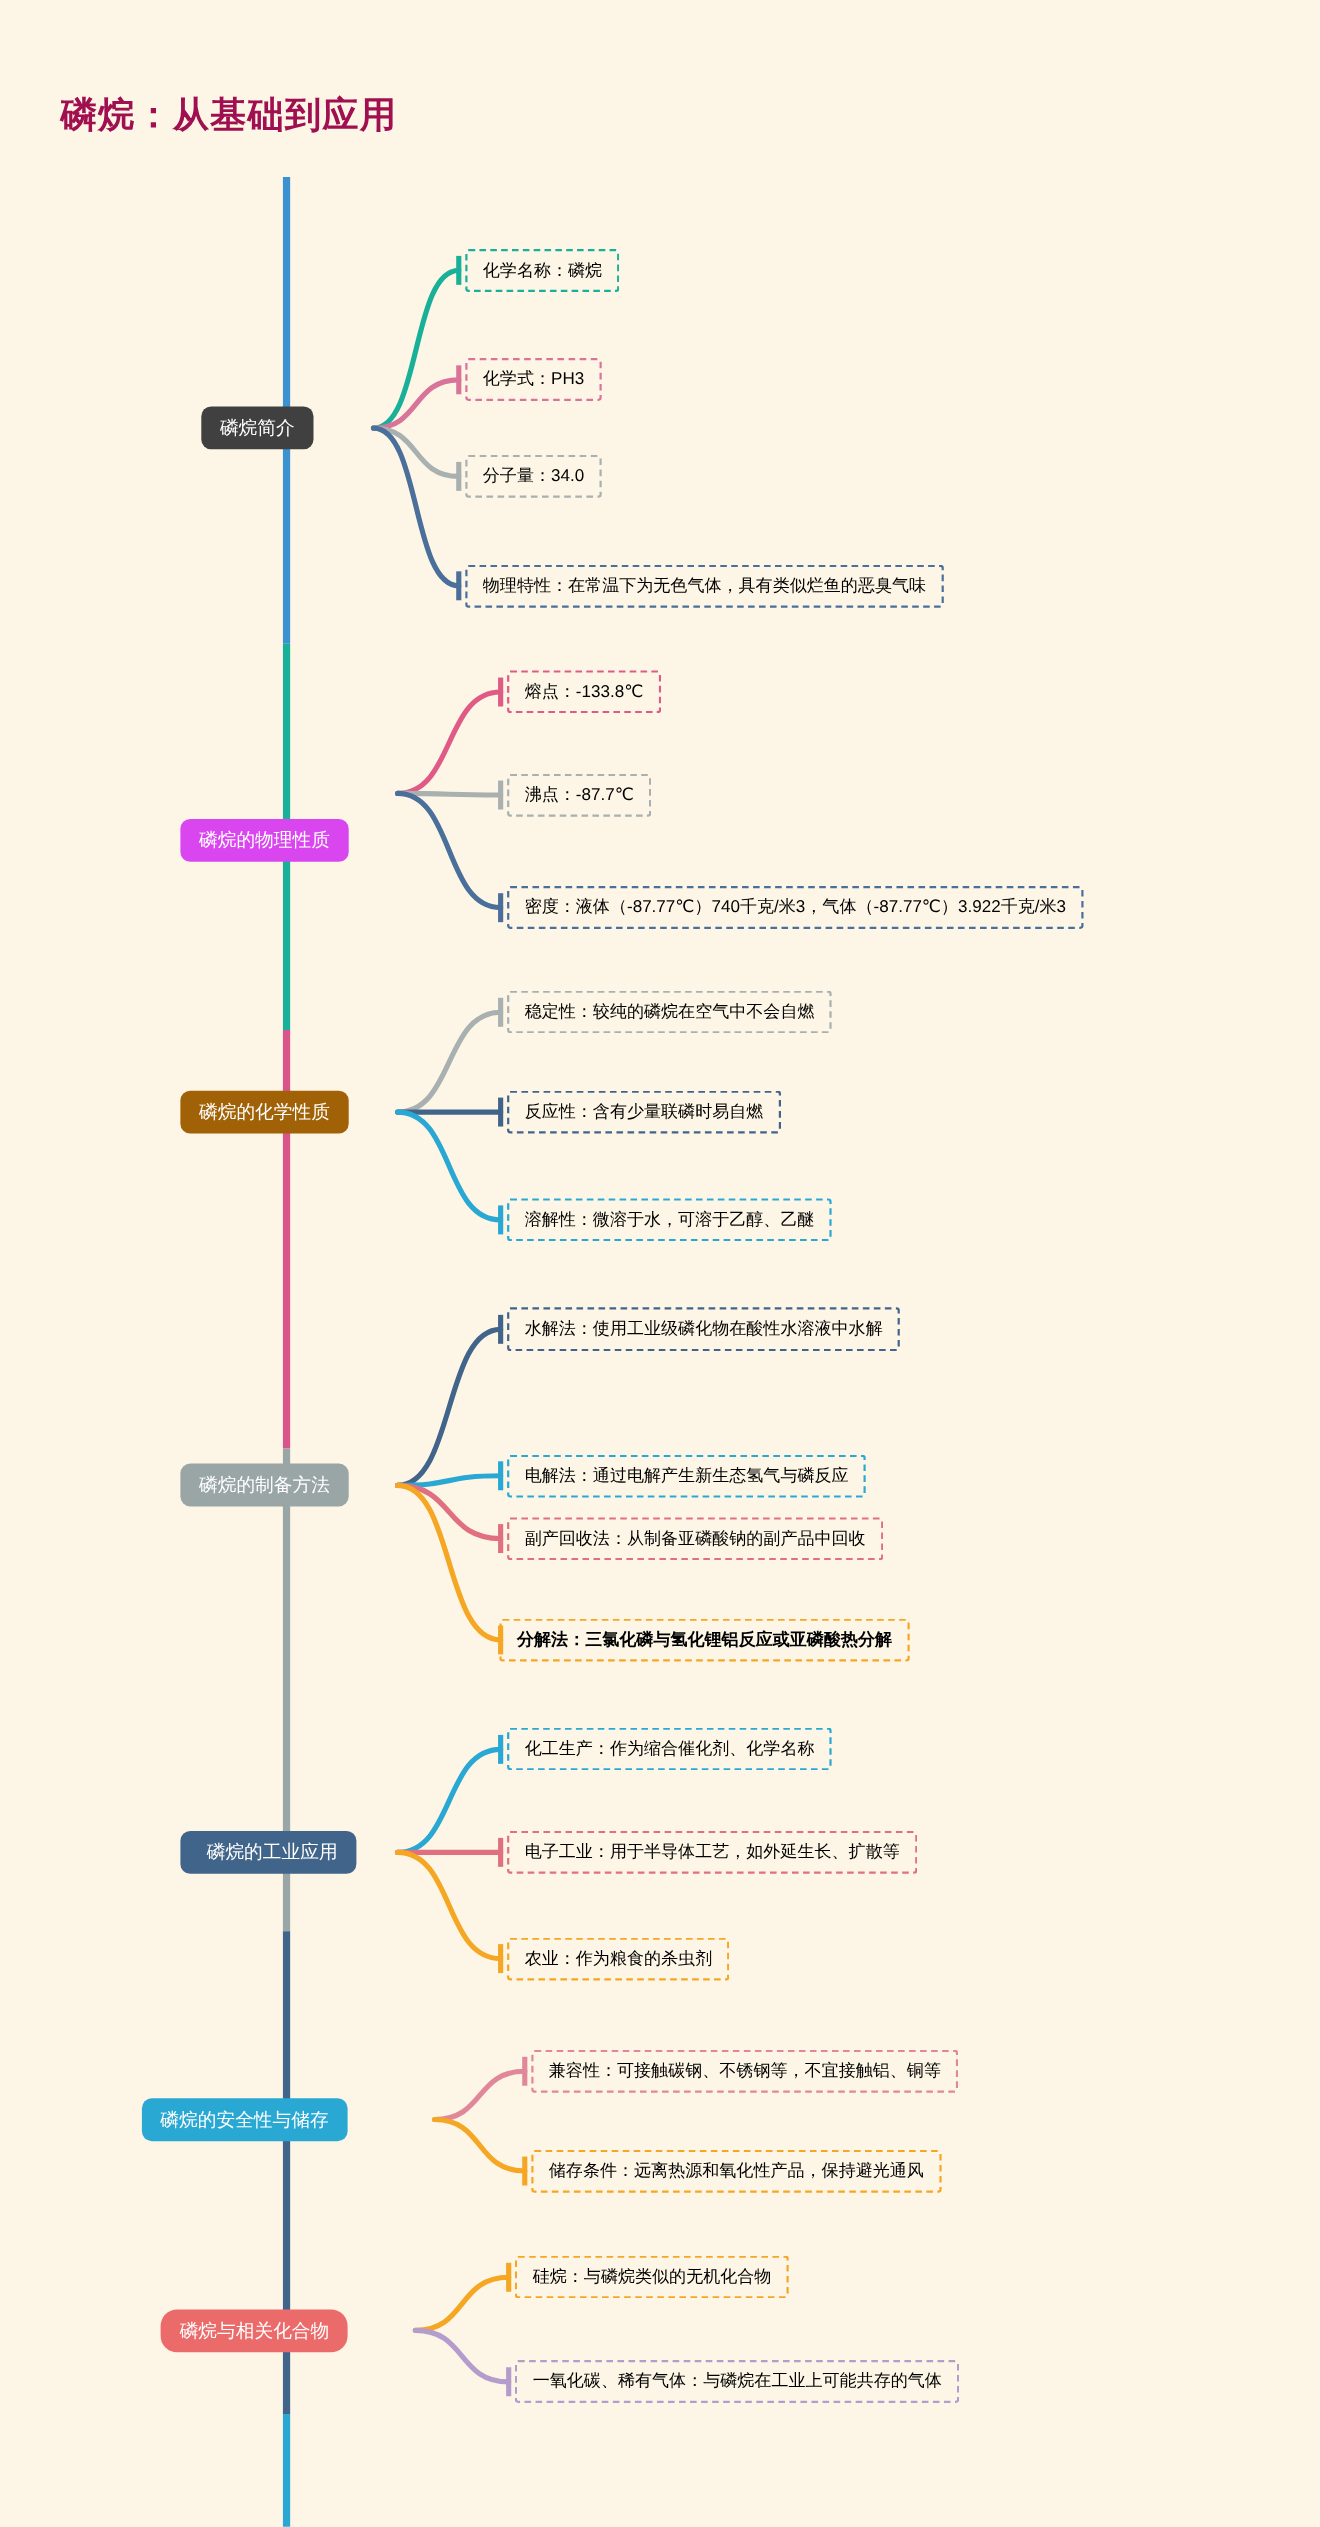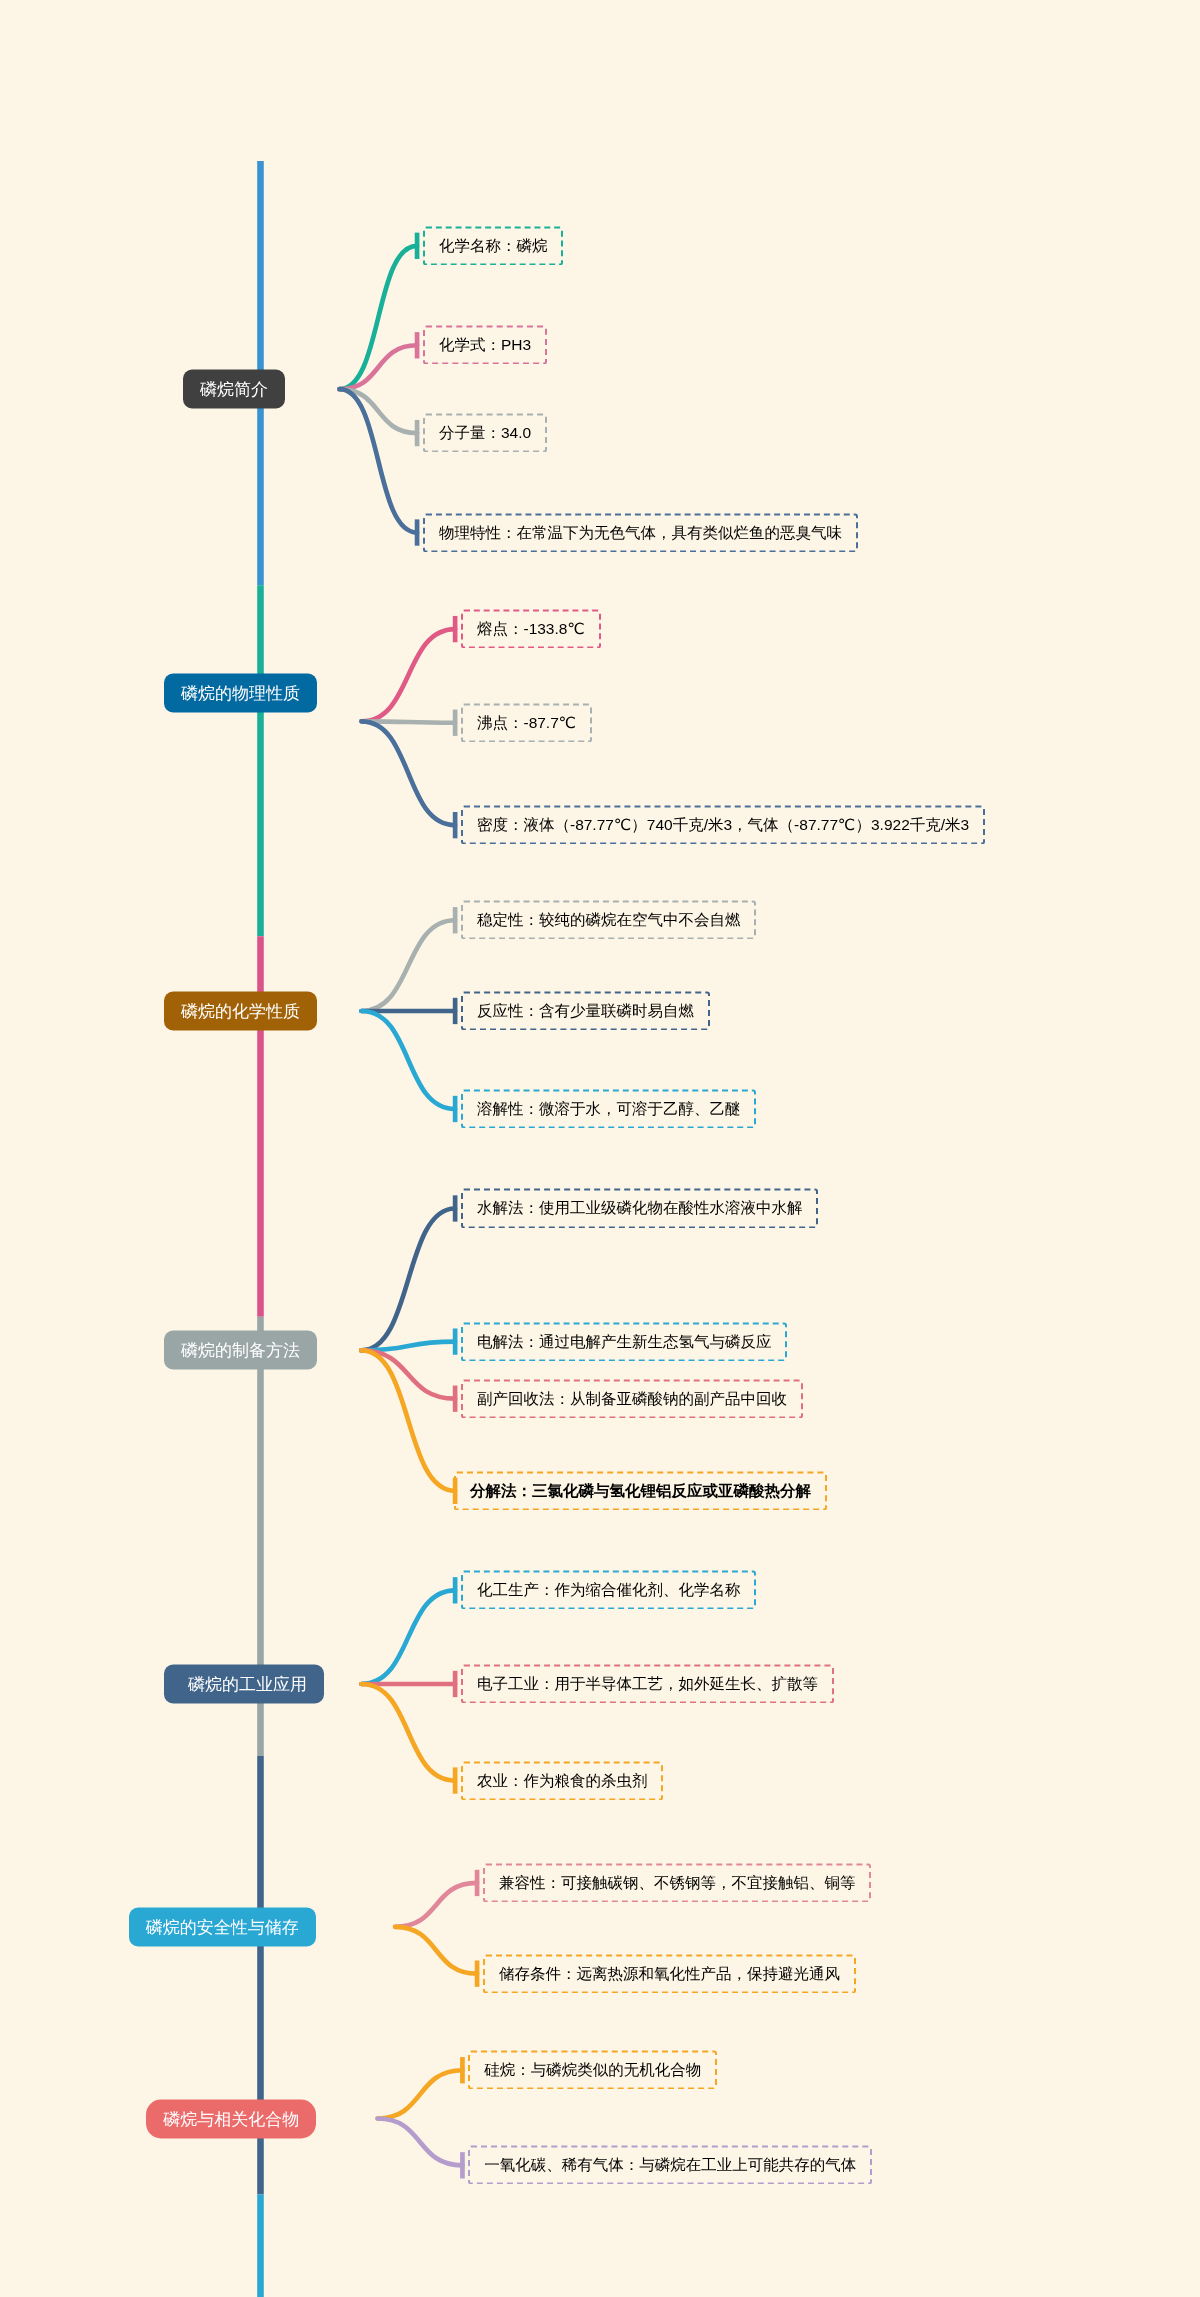--- a/index.html
+++ b/index.html
@@ -111,27 +111,28 @@
       <path d="M 311 1208 L 311 1226" stroke="#f5a623" stroke-width="3.2" fill="none"></path>
       <path d="M 270 1317 C 300.8 1317, 295.2 1287, 326 1287" fill="none" stroke="#e0889a" stroke-width="3.2" stroke-linecap="round"></path>
       <path d="M 326 1278 L 326 1296" stroke="#e0889a" stroke-width="3.2" fill="none"></path>
       <path d="M 270 1317 C 300.8 1317, 295.2 1349, 326 1349" fill="none" stroke="#f5a623" stroke-width="3.2" stroke-linecap="round"></path>
       <path d="M 326 1340 L 326 1358" stroke="#f5a623" stroke-width="3.2" fill="none"></path>
       <path d="M 258 1448 C 289.9 1448, 284.1 1415, 316 1415" fill="none" stroke="#f5a623" stroke-width="3.2" stroke-linecap="round"></path>
       <path d="M 316 1406 L 316 1424" stroke="#f5a623" stroke-width="3.2" fill="none"></path>
       <path d="M 258 1448 C 289.9 1448, 284.1 1480, 316 1480" fill="none" stroke="#b49ccc" stroke-width="3.2" stroke-linecap="round"></path>
       <path d="M 316 1471 L 316 1489" stroke="#b49ccc" stroke-width="3.2" fill="none"></path>
     </svg>
+  <div class="title">磷烷：从基础到应用</div>
   <div id="nodes">
       <div class="branch" style="background: #404040; left: 182.927px; top: 389.173px;">磷烷简介</div>
       <div class="leaf" style="border-color: rgb(24, 176, 152); left: 422.927px; top: 245.794px;">化学名称：磷烷</div>
       <div class="leaf" style="border-color: rgb(217, 115, 154); left: 422.927px; top: 345.282px;">化学式：PH3</div>
       <div class="leaf" style="border-color: rgb(168, 176, 176); left: 422.927px; top: 433.065px;">分子量：34.0</div>
       <div class="leaf" style="border-color: rgb(74, 111, 154); left: 422.927px; top: 532.553px;">物理特性：在常温下为无色气体，具有类似烂鱼的恶臭气味</div>
-      <div class="branch" style="background: #0369a1; left: 163.902px; top: 693px;">磷烷的物理性质</div>
+      <div class="branch" style="background: #d946ef; left: 163.902px; top: 764px;">磷烷的物理性质</div>
       <div class="leaf" style="border-color: rgb(224, 90, 134); left: 460.976px; top: 629.115px;">熔点：-133.8℃</div>
       <div class="leaf" style="border-color: rgb(168, 176, 176); left: 460.976px; top: 722.75px;">沸点：-87.7℃</div>
       <div class="leaf" style="border-color: rgb(74, 111, 154); left: 460.976px; top: 825.164px;">密度：液体（-87.77℃）740千克/米3，气体（-87.77℃）3.922千克/米3</div>
       <div class="branch" style="background: #a16207; left: 163.902px; top: 1010.97px;">磷烷的化学性质</div>
       <div class="leaf" style="border-color: rgb(168, 176, 176); left: 460.976px; top: 920.263px;">稳定性：较纯的磷烷在空气中不会自燃</div>
       <div class="leaf" style="border-color: rgb(65, 101, 138); left: 460.976px; top: 1010.97px;">反应性：含有少量联磷时易自燃</div>
       <div class="leaf" style="border-color: rgb(42, 168, 212); left: 460.976px; top: 1109px;">溶解性：微溶于水，可溶于乙醇、乙醚</div>
       <div class="branch" style="background: rgb(154, 166, 166); left: 163.902px; top: 1350.4px;">磷烷的制备方法</div>
       <div class="leaf" style="border-color: rgb(65, 101, 138); left: 460.976px; top: 1208.49px;">水解法：使用工业级磷化物在酸性水溶液中水解</div>
       <div class="leaf" style="border-color: rgb(42, 168, 212); left: 460.976px; top: 1341.62px;">电解法：通过电解产生新生态氢气与磷反应</div>

